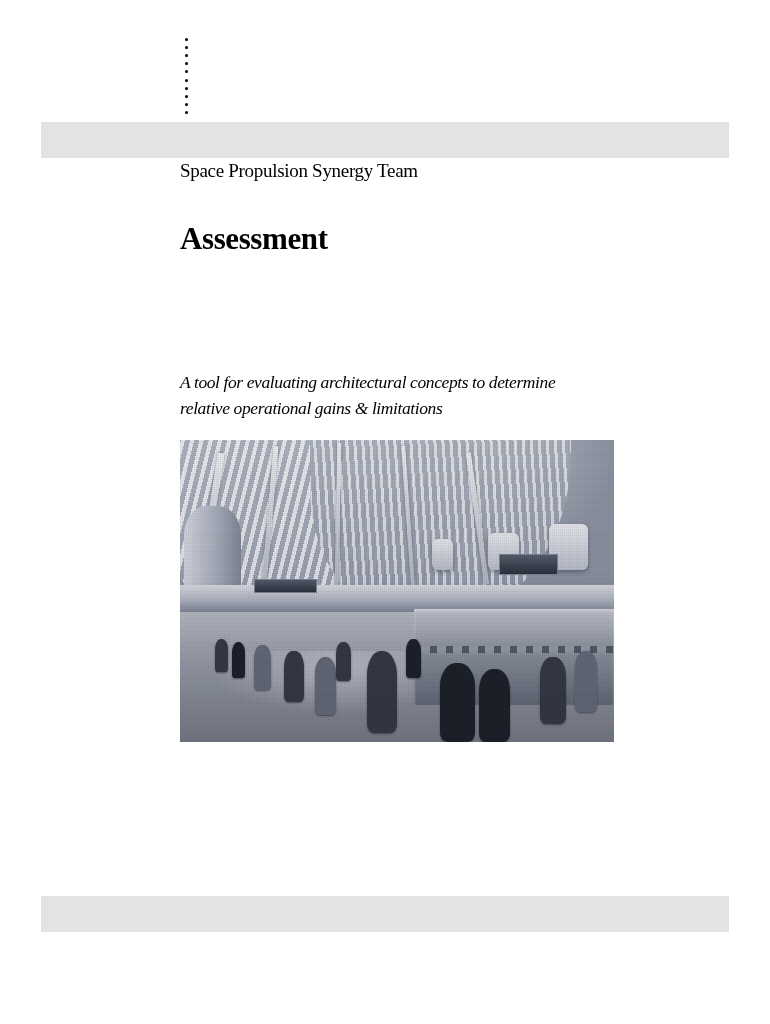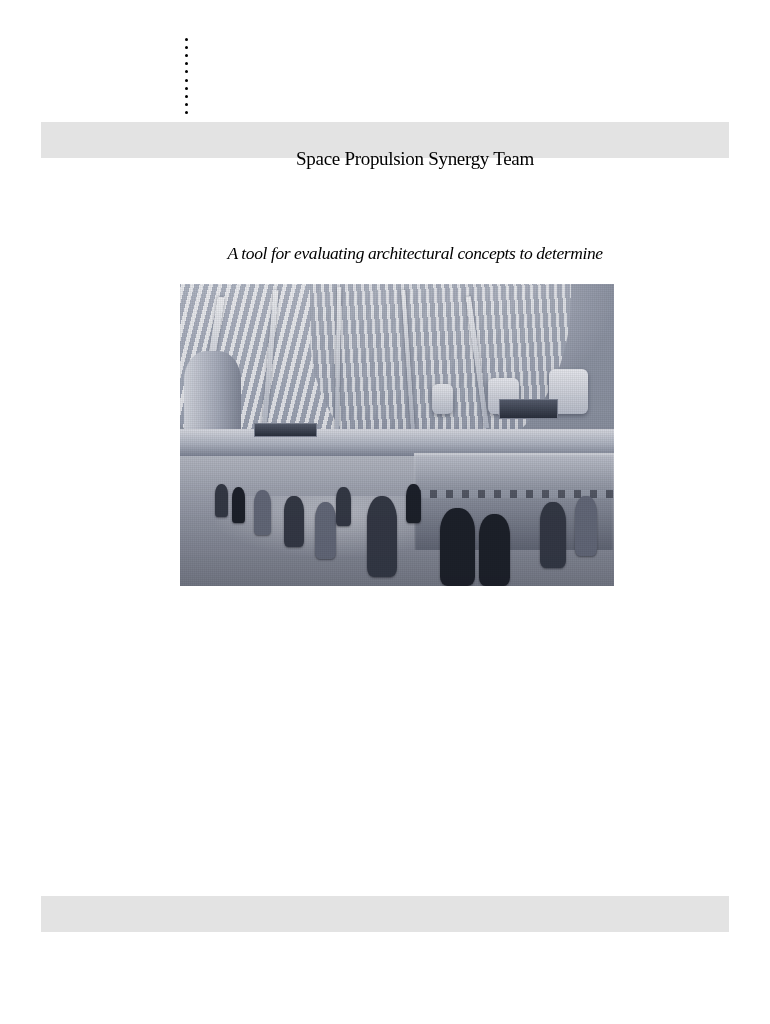--- a/index.html
+++ b/index.html
@@ -52,44 +52,43 @@
     width: 688px;
     height: 36px;
     background: #e3e3e3;
   }
   .band.top { top: 122px; }
   .band.bottom { top: 896px; }
 
   .content {
     position: absolute;
     left: 180px;
-    top: 148px;
+    top: 160px;
     width: 470px;
-    text-align: center;
   }
 
   .org-line {
     font-size: 19px;
     letter-spacing: -0.3px;
     font-family: "Liberation Serif", serif;
     margin: 0 0 36px 0;
     white-space: nowrap;
   }
 
   .title {
     font-size: 31px;
     font-weight: bold;
     line-height: 1.33;
     letter-spacing: -0.4px;
     margin: 0;
   }
   .title .ln { display: block; }
 
   .subtitle {
-    margin-top: 70px;
+    margin-top: 110px;
     font-style: italic;
     font-size: 17.5px;
     line-height: 1.5;
     letter-spacing: -0.4px;
   }
   .subtitle .ln { display: block; }
 
   .photo-wrap {
     margin-top: 18px;
     width: 434px;
@@ -219,24 +218,26 @@
   </div>
 
   <div class="band top"></div>
   <div class="band bottom"></div>
 
   <div class="content">
 
     <p class="org-line">Space Propulsion Synergy Team</p>
 
     <h1 class="title">
+      <span class="ln">Assessment</span>
     </h1>
 
     <div class="subtitle">
       <span class="ln">A  tool for evaluating architectural concepts to determine</span>
+      <span class="ln">relative operational gains &amp;  limitations</span>
     </div>
 
     <div class="photo-wrap">
       <div class="sky"></div>
       <div class="vault"></div>
       <div class="vault2"></div>
 
       <div class="rib" style="left:6%;top:4%;width:1.5%;height:50%;transform:rotate(9deg);"></div>
       <div class="rib" style="left:20%;top:2%;width:1.2%;height:50%;transform:rotate(5deg);"></div>
       <div class="rib" style="left:36%;top:1%;width:1%;height:48%;transform:rotate(1deg);"></div>

